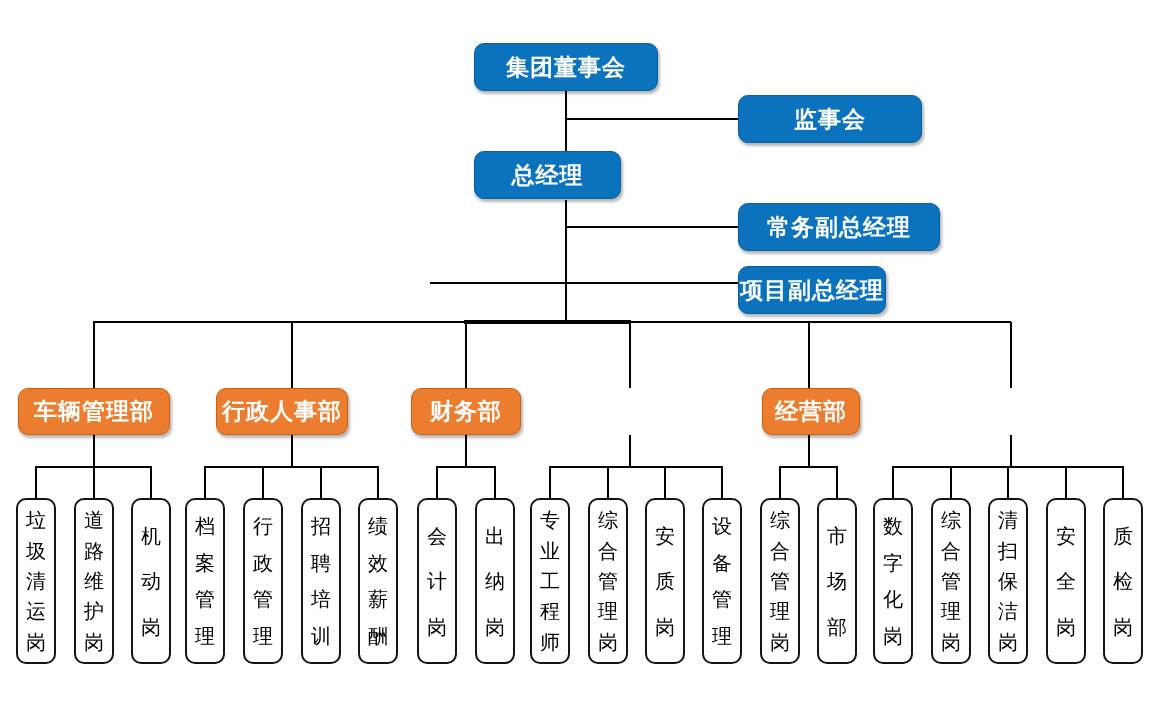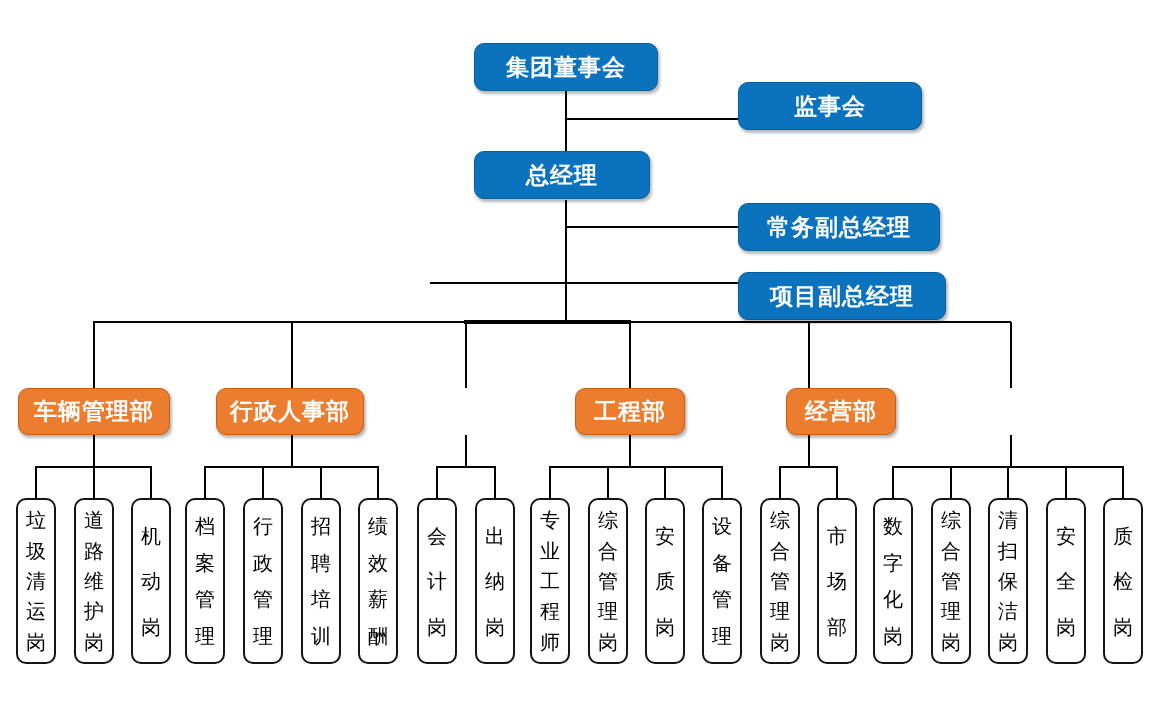--- a/index.html
+++ b/index.html
@@ -32,29 +32,29 @@
     height:100%;width:100%;font-size:20px;line-height:1;
     color:var(--node-text,#000);
   }
 </style>
 </head>
 <body>
 
 <div id="chart">
 
   <div class="box exec" style="left:474px;top:43px;width:184px">集团董事会</div>
-  <div class="box exec" style="left:738px;top:82px;width:184px">监事会</div>
-  <div class="box exec" style="left:474px;top:151px;width:176px">总经理</div>
+  <div class="box exec" style="left:738px;top:95px;width:184px">监事会</div>
+  <div class="box exec" style="left:474px;top:151px;width:147px">总经理</div>
   <div class="box exec" style="left:738px;top:203px;width:202px">常务副总经理</div>
-  <div class="box exec" style="left:738px;top:272px;width:208px">项目副总经理</div>
+  <div class="box exec" style="left:738px;top:266px;width:148px">项目副总经理</div>
 
   <div class="box dept" style="left:18px;width:152px">车辆管理部</div>
-  <div class="box dept" style="left:216px;width:148px">行政人事部</div>
-  <div class="box dept" style="left:575px;width:110px">工程部</div>
-  <div class="box dept" style="left:786px;width:110px">经营部</div>
+  <div class="box dept" style="left:216px;width:132px">行政人事部</div>
+  <div class="box dept" style="left:411px;width:110px">财务部</div>
+  <div class="box dept" style="left:762px;width:98px">经营部</div>
 
   <div class="pos" style="left:16px">
       <div class="vlabel">
         <span>垃</span>
         <span>圾</span>
         <span>清</span>
         <span>运</span>
         <span>岗</span>
       </div>
     </div>

